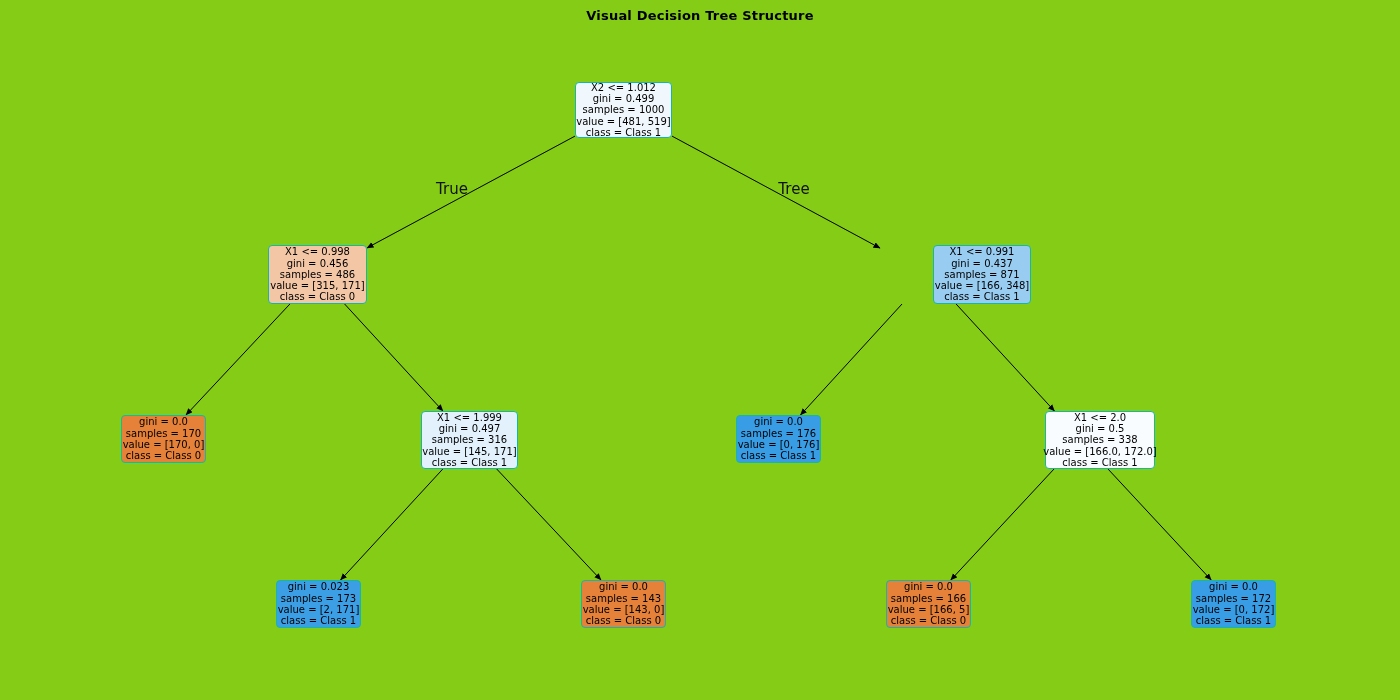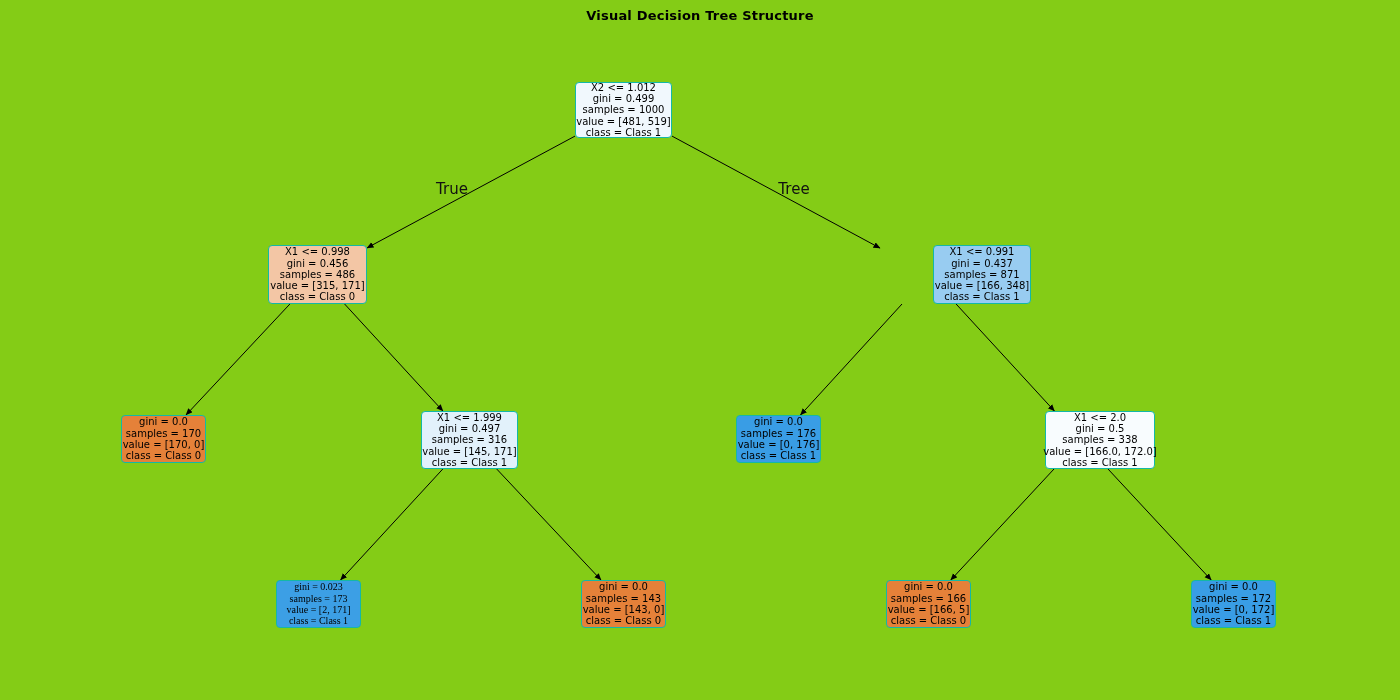--- a/index.html
+++ b/index.html
@@ -116,21 +116,21 @@
         <span>value = [0, 176]</span>
         <span>class = Class 1</span>
       </div>
       <div class="tree-node" style="left: 1026px; top: 411px; width: 110px; height: 58px; background: rgb(248, 252, 254); margin-left: 19px;">
         <span>X1 &lt;= 2.0</span>
         <span>gini = 0.5</span>
         <span>samples = 338</span>
         <span>value = [166.0, 172.0]</span>
         <span>class = Class 1</span>
       </div>
-      <div class="tree-node" style="left: 276px; top: 580px; width: 85px; height: 48px; background: rgb(60, 159, 229); font-family: Liberation Serif, serif;">
+      <div class="tree-node" style="left: 276px; top: 580px; width: 85px; height: 48px; background: rgb(60, 159, 229);">
         <span>gini = 0.023</span>
         <span>samples = 173</span>
         <span>value = [2, 171]</span>
         <span>class = Class 1</span>
       </div>
       <div class="tree-node" style="left: 581px; top: 580px; width: 85px; height: 48px; background: rgb(229, 129, 57);">
         <span>gini = 0.0</span>
         <span>samples = 143</span>
         <span>value = [143, 0]</span>
         <span>class = Class 0</span>

